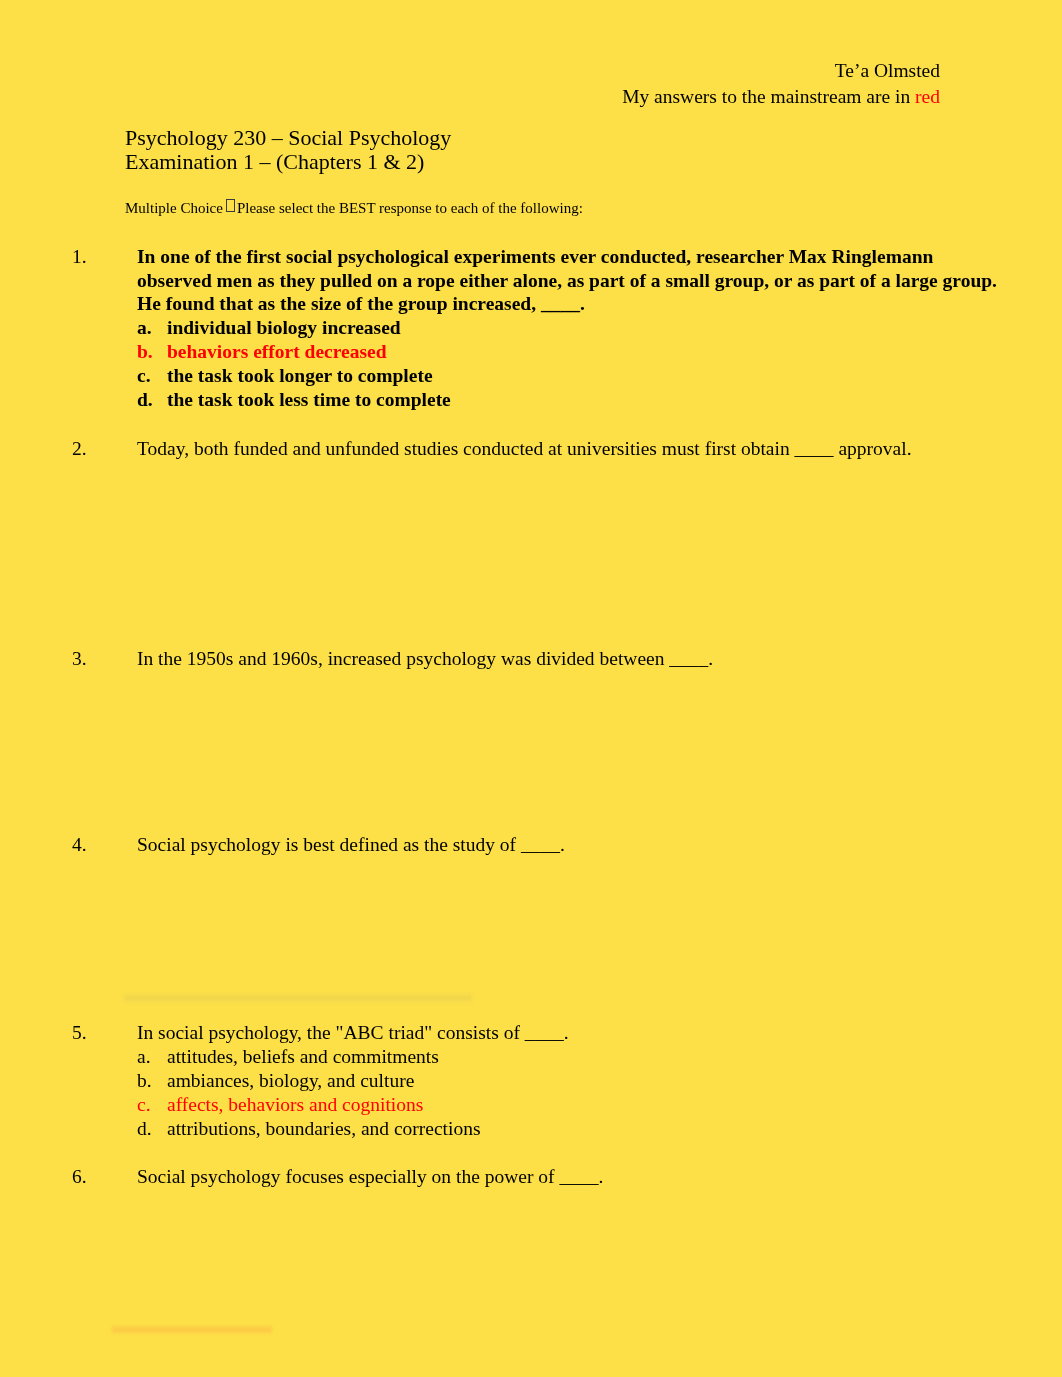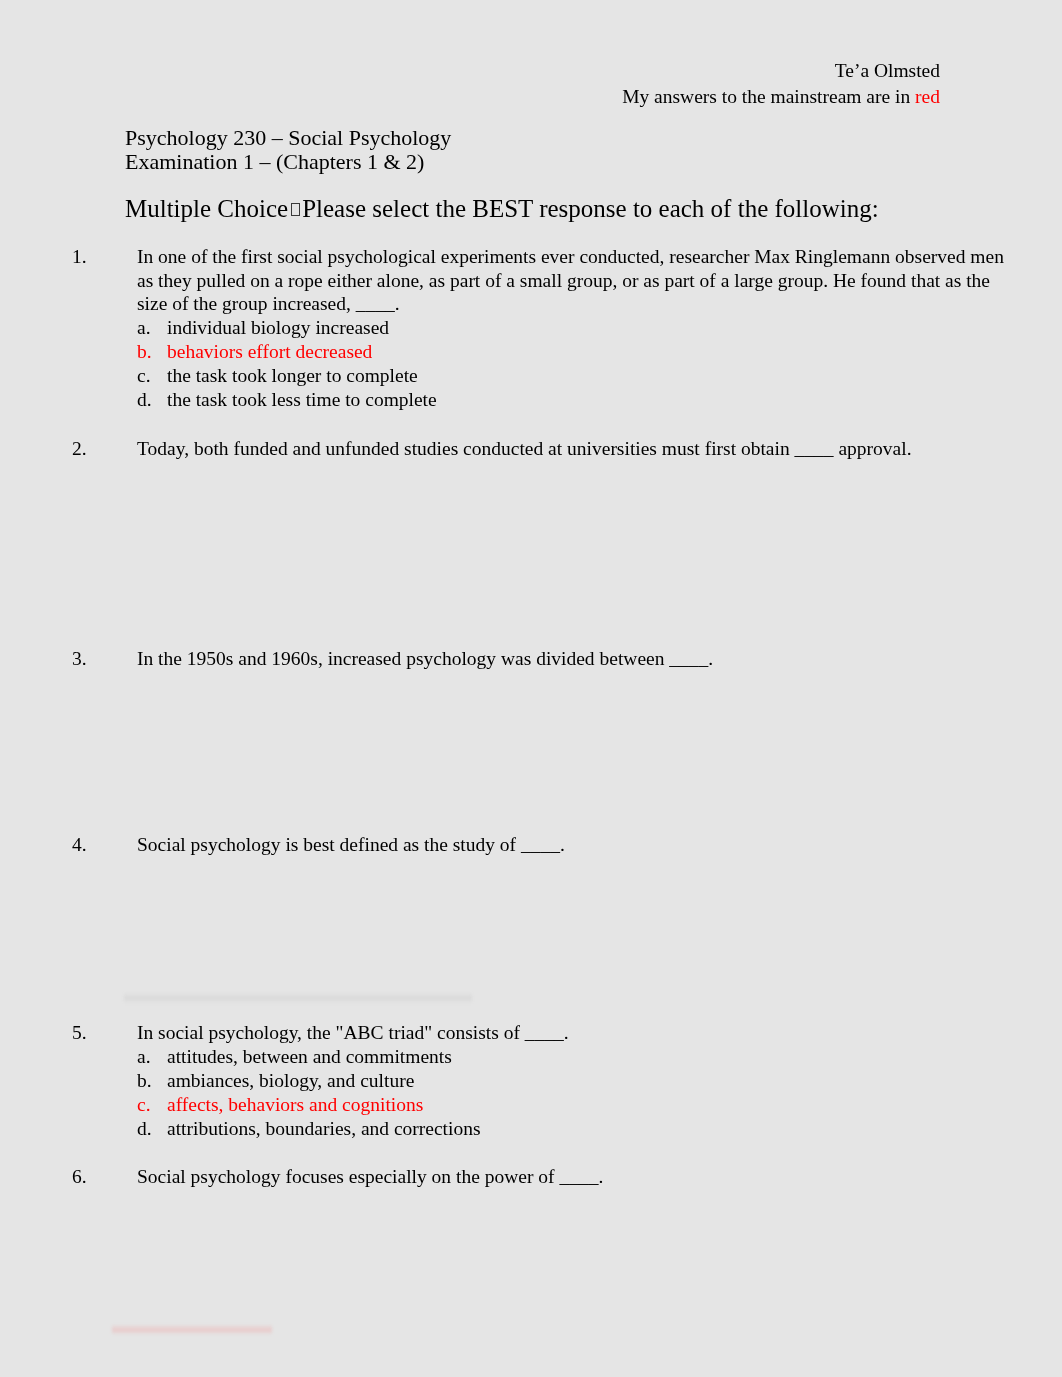--- a/index.html
+++ b/index.html
@@ -12,21 +12,21 @@
     height: 1377px;
     position: relative;
     font-family: "Liberation Serif", "DejaVu Serif", serif;
     color: #000000;
     overflow: hidden;
   }
 
   .page {
     position: absolute;
     inset: 0;
-    background: #e5e5e5;
+    background: #fde047;
   }
 
   
   .header {
     position: absolute;
     top: 58px;
     right: 122px;
     text-align: right;
     font-size: 19.5px;
     line-height: 26px;
@@ -45,21 +45,21 @@
     left: 125px;
     font-size: 22px;
     line-height: 23.5px;
   }
   .title-block .tline { white-space: nowrap; }
 
   .instructions {
     position: absolute;
     top: 197px;
     left: 125px;
-    font-size: 25px;
+    font-size: 15px;
     line-height: 23.5px;
     white-space: nowrap;
   }
   .tofu {
     display: inline-block;
     width: 9px;
     height: 13px;
     border: 1px solid #3a3a3a;
     vertical-align: 1px;
     margin: 0 2px 0 3px;
@@ -98,21 +98,21 @@
     white-space: nowrap;
   }
   .option .olabel {
     position: absolute;
     left: 0;
     top: 0;
   }
 
   
   #q1 { top: 245px; left: 72px; width: 880px; }
-  #q1 .qbody { width: 872px; }
+  #q1 .qbody { width: 872px; font-weight: bold; }
   #q1 .options { margin-top: 0px; }
 
   #q2 { top: 437px; left: 72px; width: 880px; }
   #q2 .qbody { width: 810px; }
 
   #q3 { top: 647px; left: 72px; width: 880px; }
   #q4 { top: 833px; left: 72px; width: 880px; }
   #q5 { top: 1021px; left: 72px; width: 880px; }
   #q5 .options { margin-top: 0px; }
   #q6 { top: 1165px; left: 72px; width: 880px; }
@@ -217,21 +217,21 @@
 
   <div class="smudge" id="smudge-grey"></div>
 
   <div class="question" id="q5">
     <div class="qnum">5.</div>
     <div class="qbody">
       <p class="qtext">In social psychology, the "ABC triad" consists of ____.</p>
       <ul class="options">
         <li class="option">
           <span class="olabel">a.</span>
-          <span>attitudes, between and commitments</span>
+          <span>attitudes, beliefs and commitments</span>
         </li>
         <li class="option">
           <span class="olabel">b.</span>
           <span>ambiances, biology, and culture</span>
         </li>
         <li class="option red">
           <span class="olabel">c.</span>
           <span>affects, behaviors and cognitions</span>
         </li>
         <li class="option">

